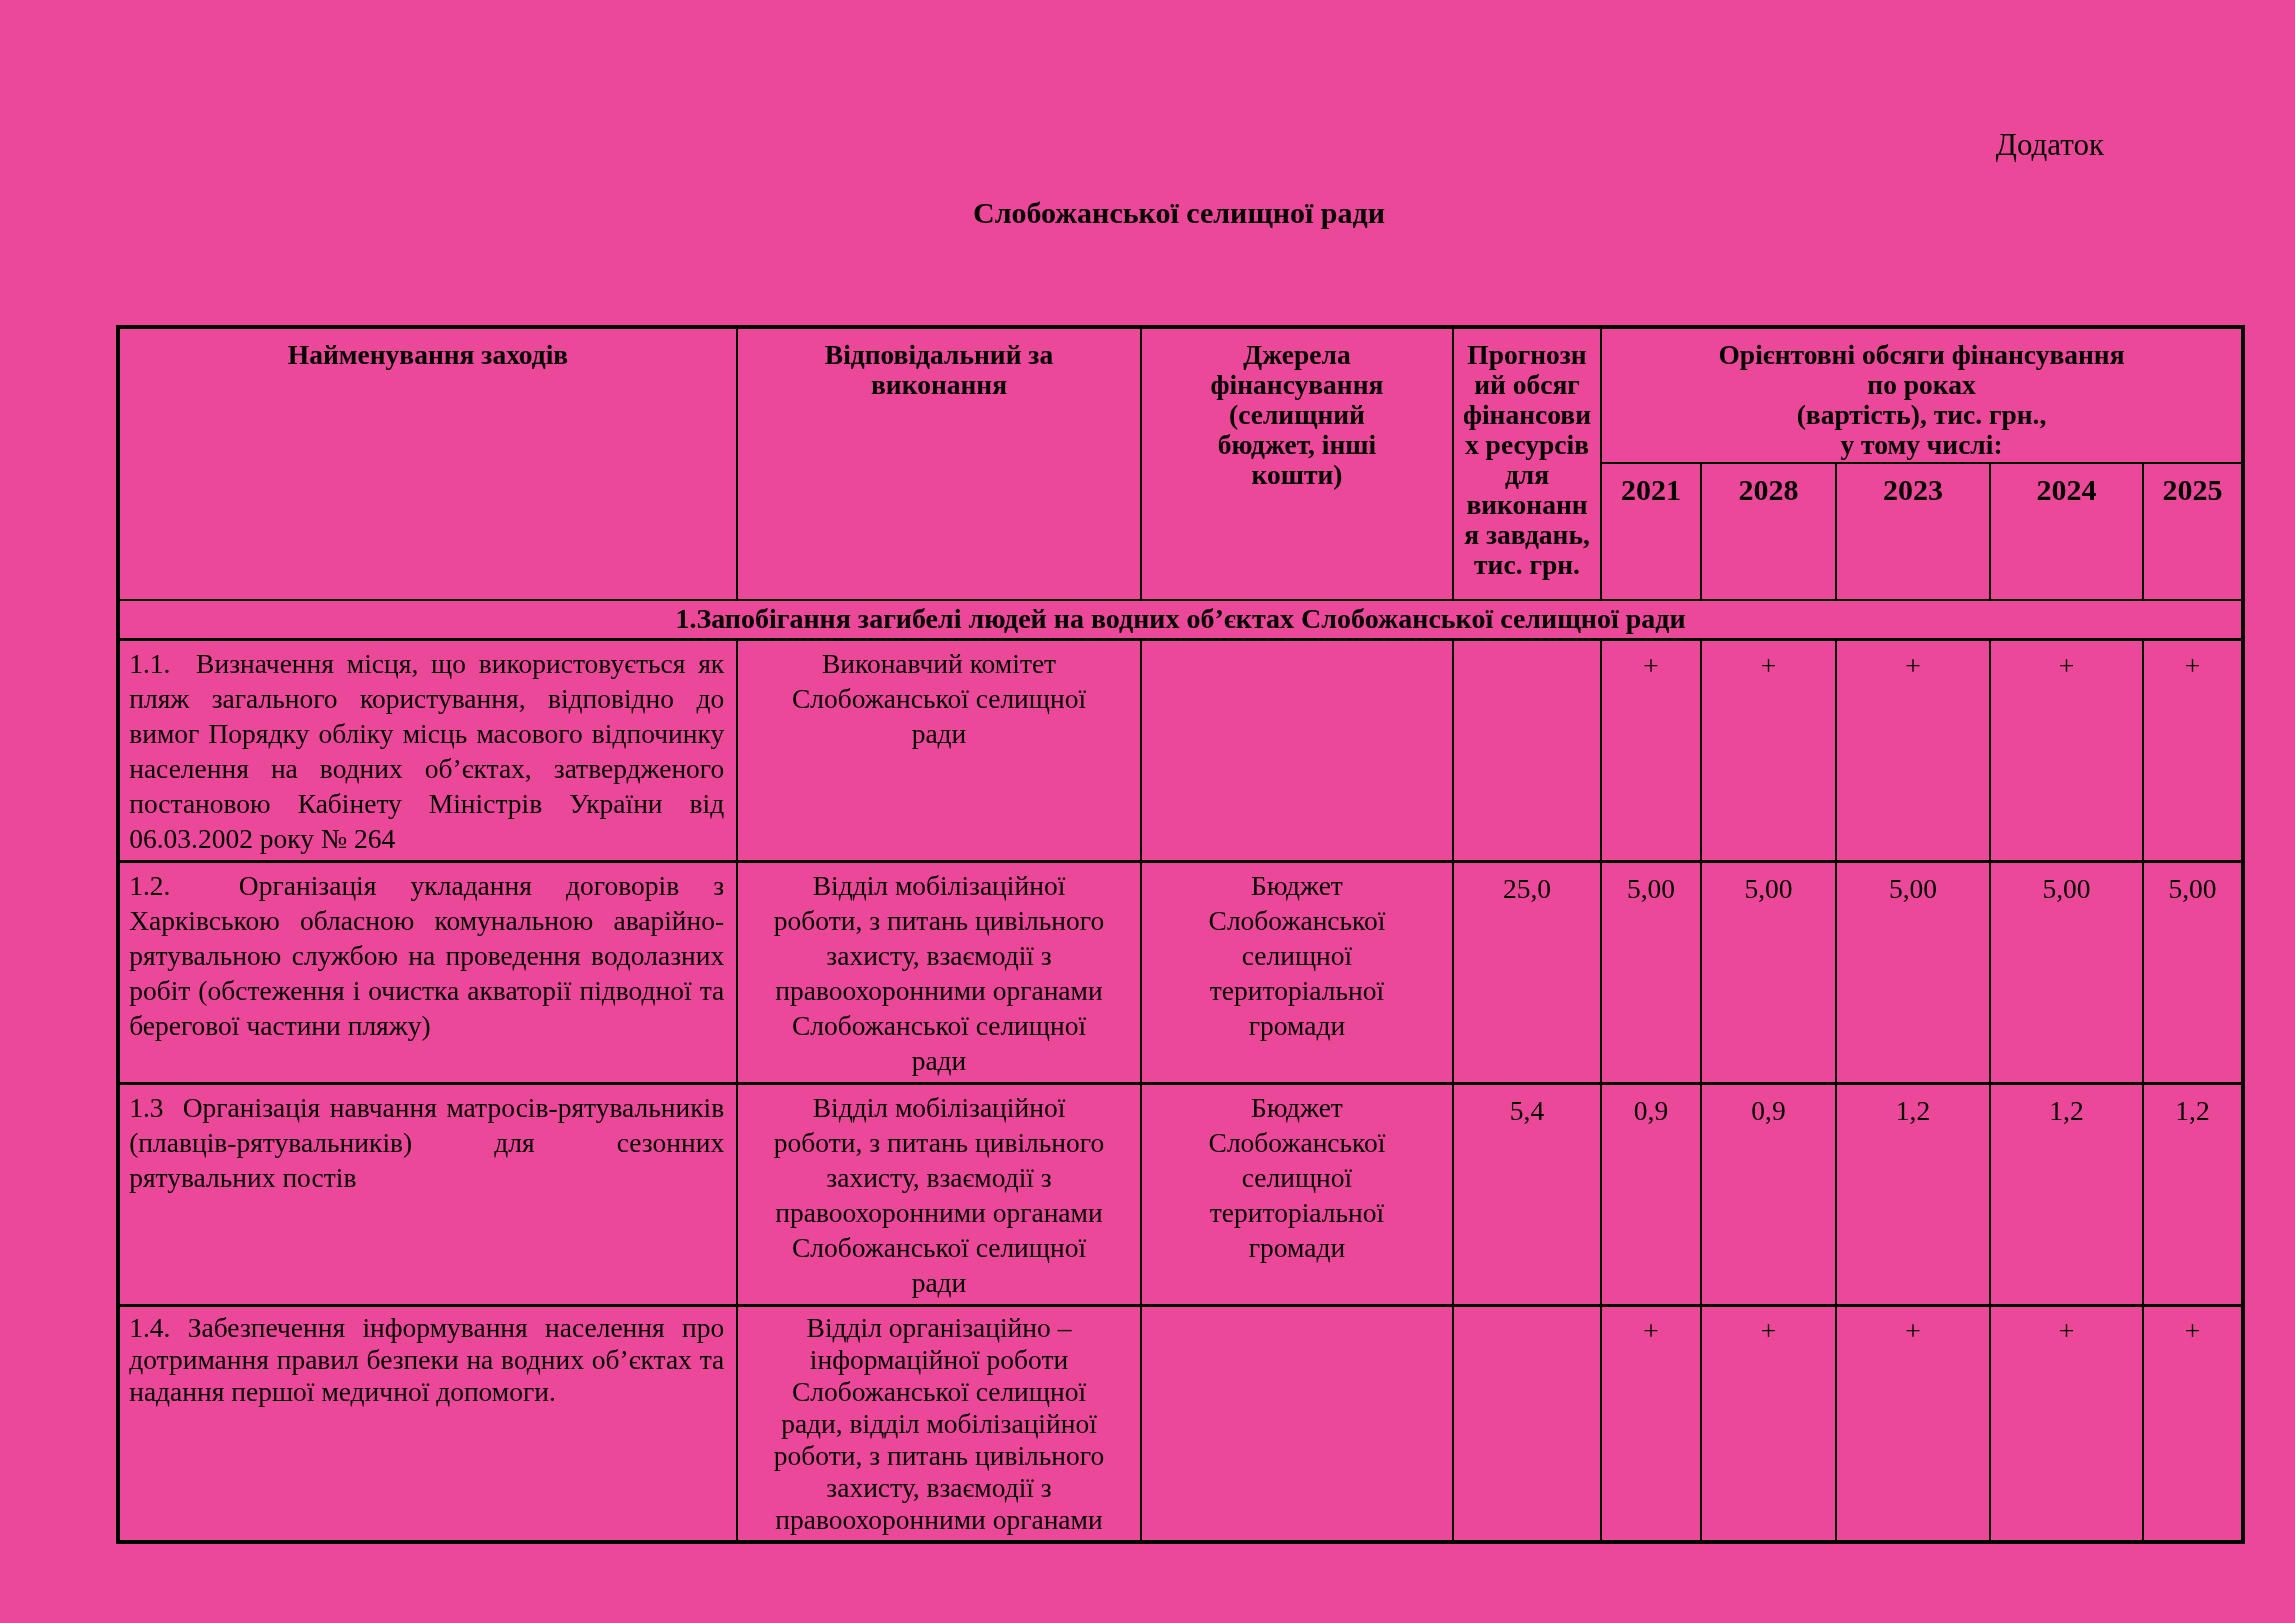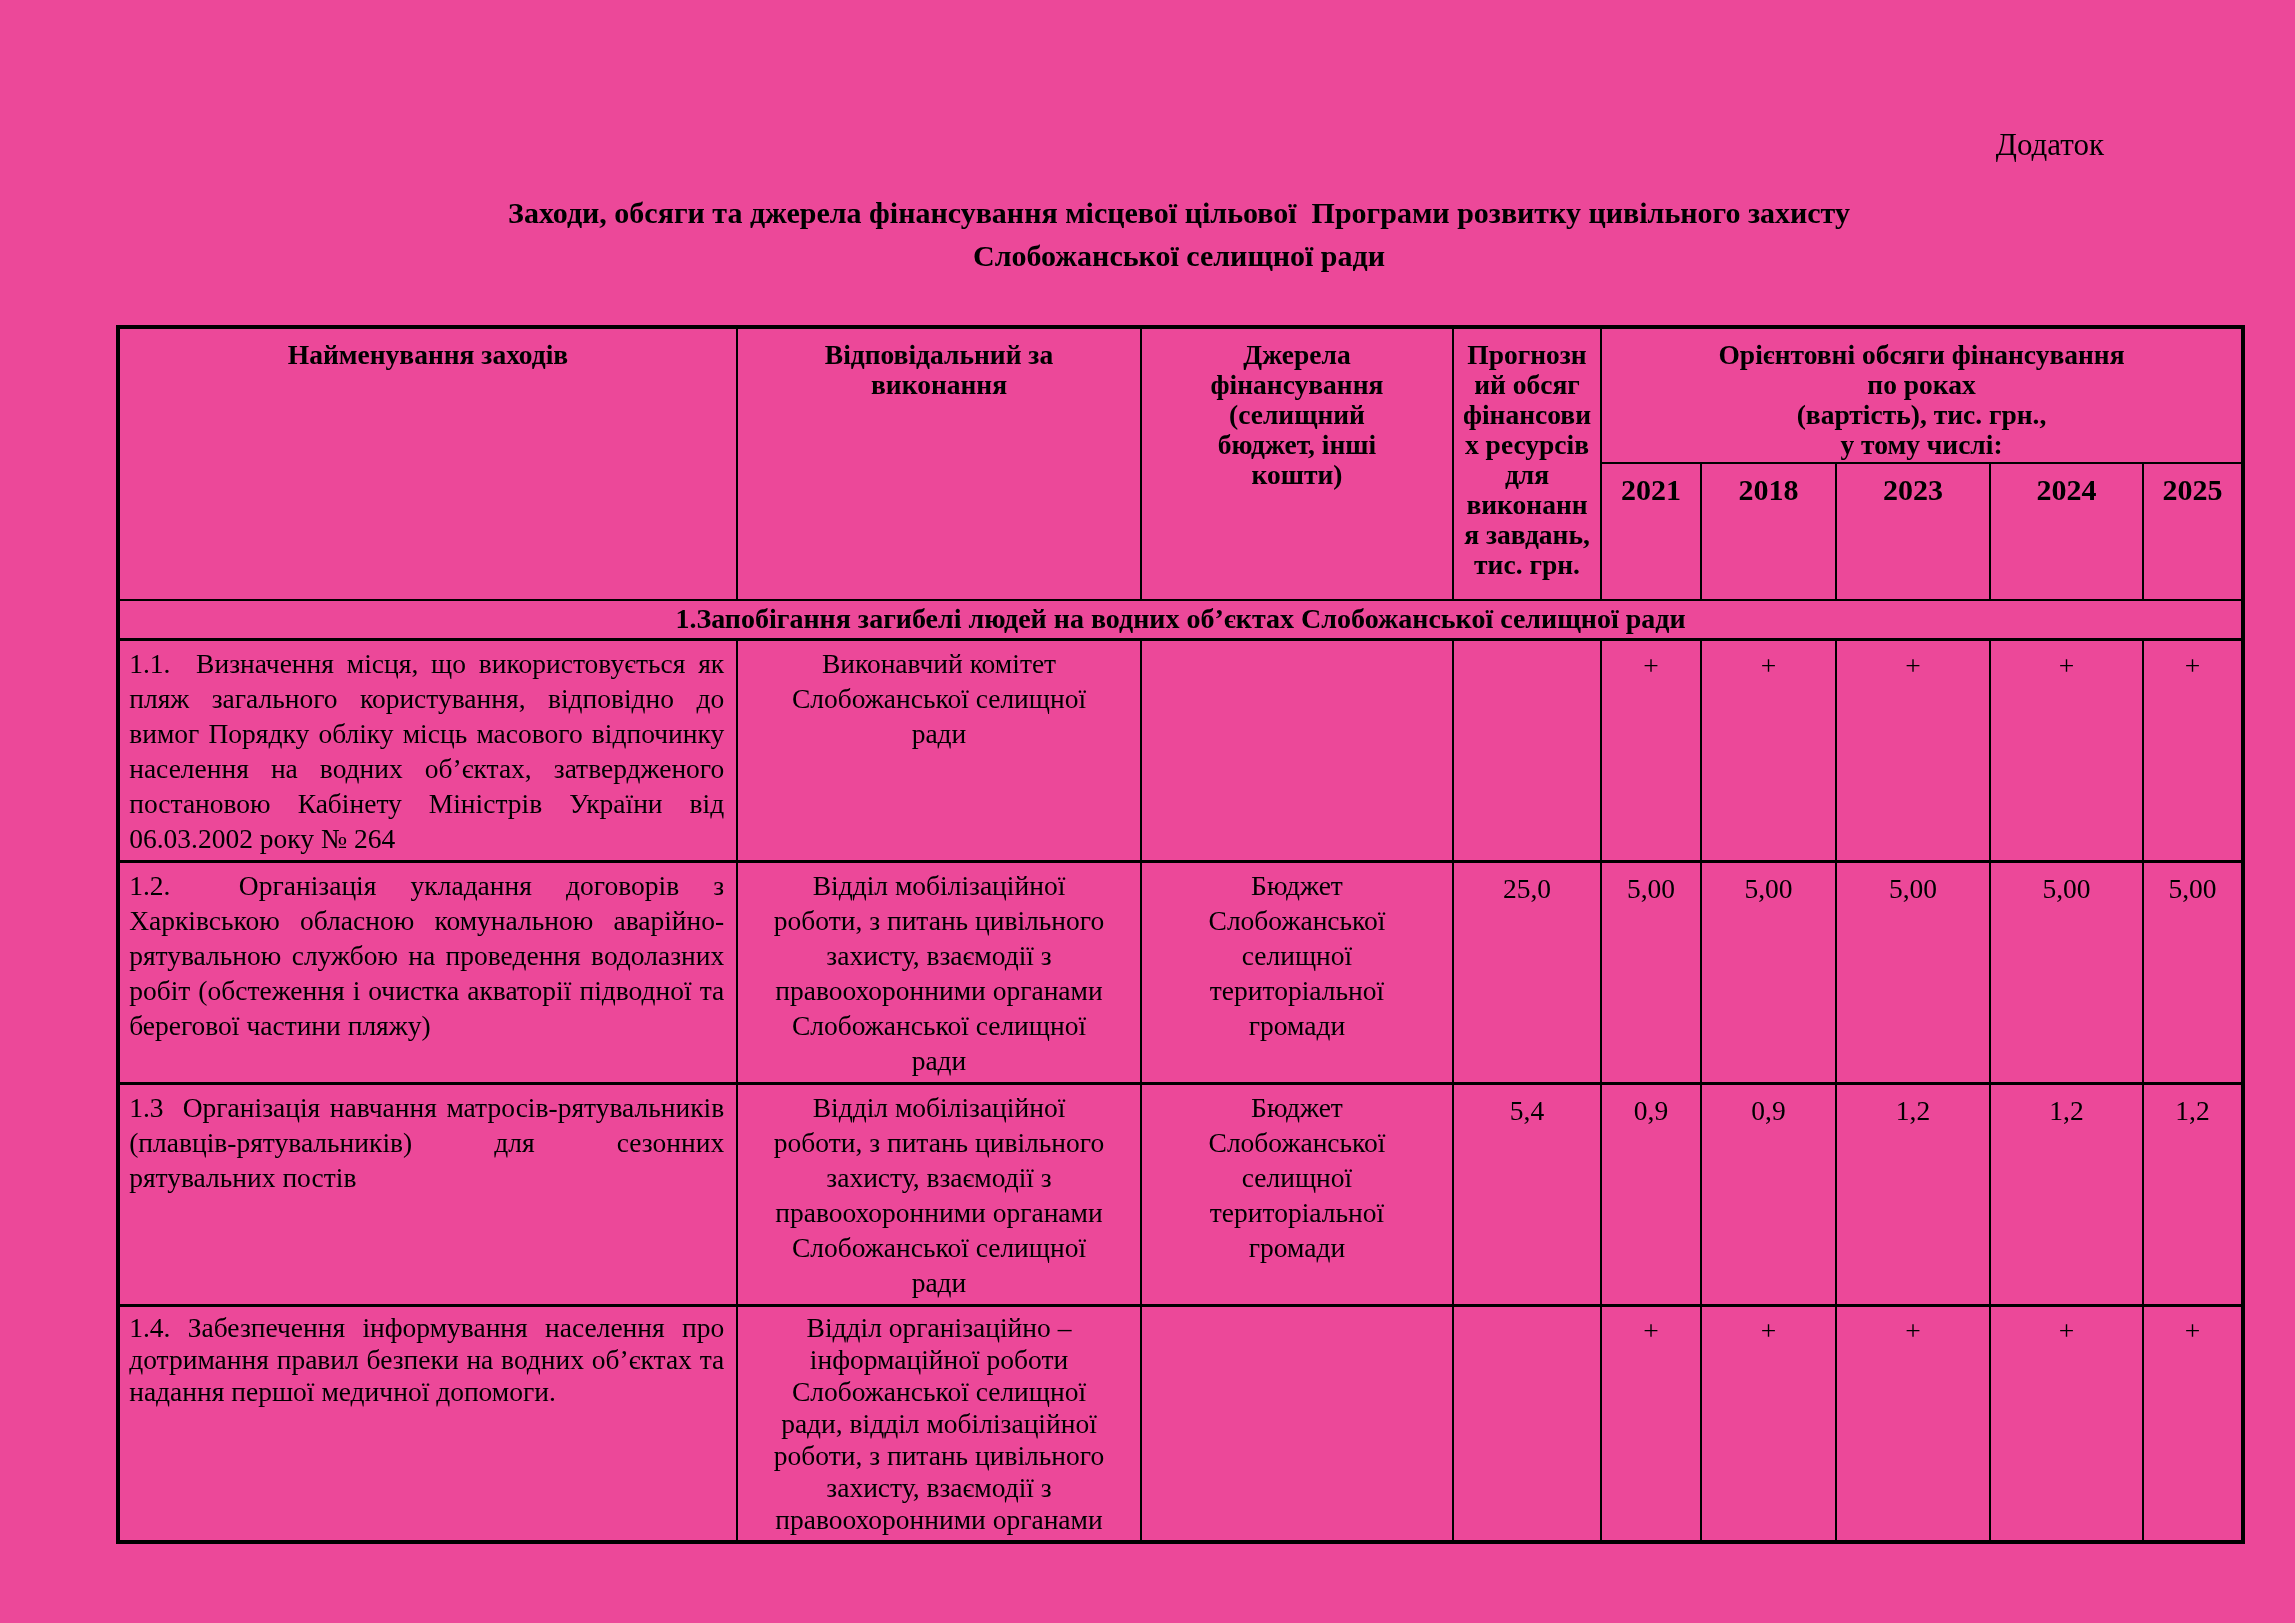--- a/index.html
+++ b/index.html
@@ -93,21 +93,20 @@
   tr.row-last td { line-height: 32px; }
 </style>
 </head>
 <body>
 
 <div class="page">
 
   <div class="annex">Додаток</div>
 
   <div class="doc-title">
-    <div>Заходи, обсяги та джерела фінансування місцевої цільової&nbsp; Програми розвитку цивільного захисту</div>
     <div>Слобожанської селищної ради</div>
   </div>
 
   <table class="fin">
     <colgroup>
       <col style="width:619px">
       <col style="width:404px">
       <col style="width:312px">
       <col style="width:148px">
       <col style="width:100px">
@@ -135,21 +134,21 @@
 виконанн
 я завдань,
 тис. грн.</th>
         <th class="hcell years-group-cell" colspan="5">Орієнтовні обсяги фінансування
 по роках
 (вартість), тис. грн.,
 у тому числі:</th>
       </tr>
       <tr style="height:137px">
         <th class="year-cell">2021</th>
-        <th class="year-cell">2018</th>
+        <th class="year-cell">2028</th>
         <th class="year-cell">2023</th>
         <th class="year-cell">2024</th>
         <th class="year-cell">2025</th>
       </tr>
     </thead>
 
     <tbody>
       <tr style="height:38px">
         <td class="section-cell" colspan="9">1.Запобігання загибелі людей на водних об’єктах Слобожанської селищної ради</td>
       </tr>

